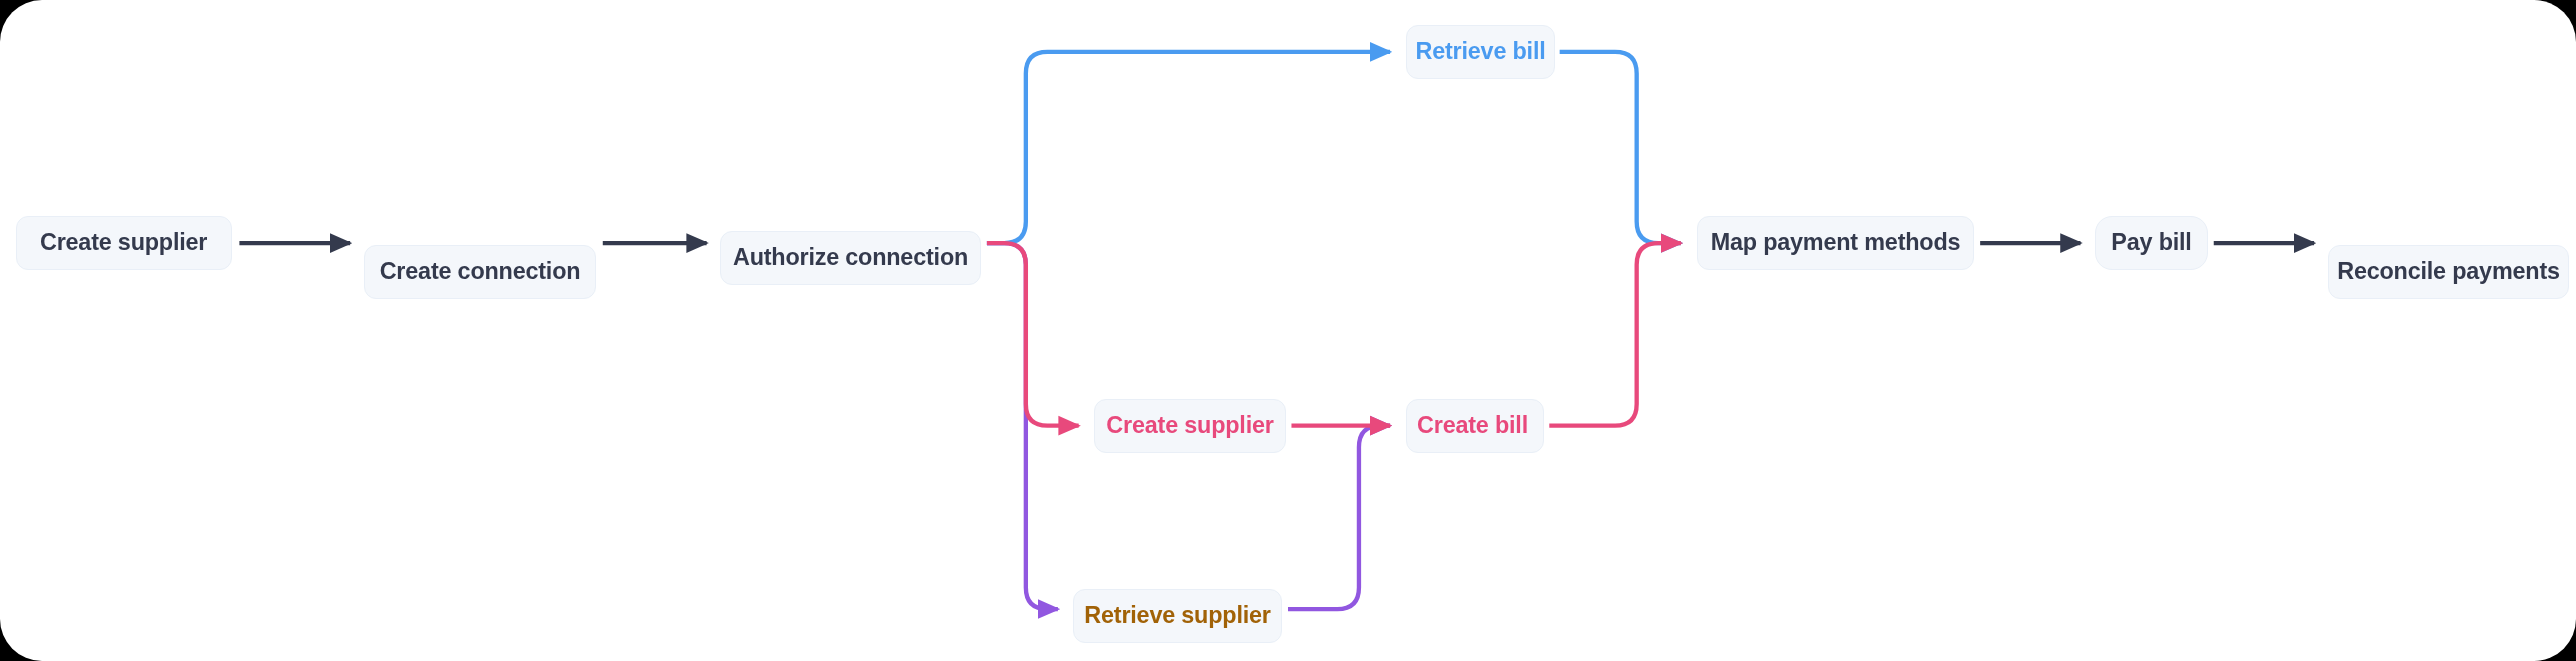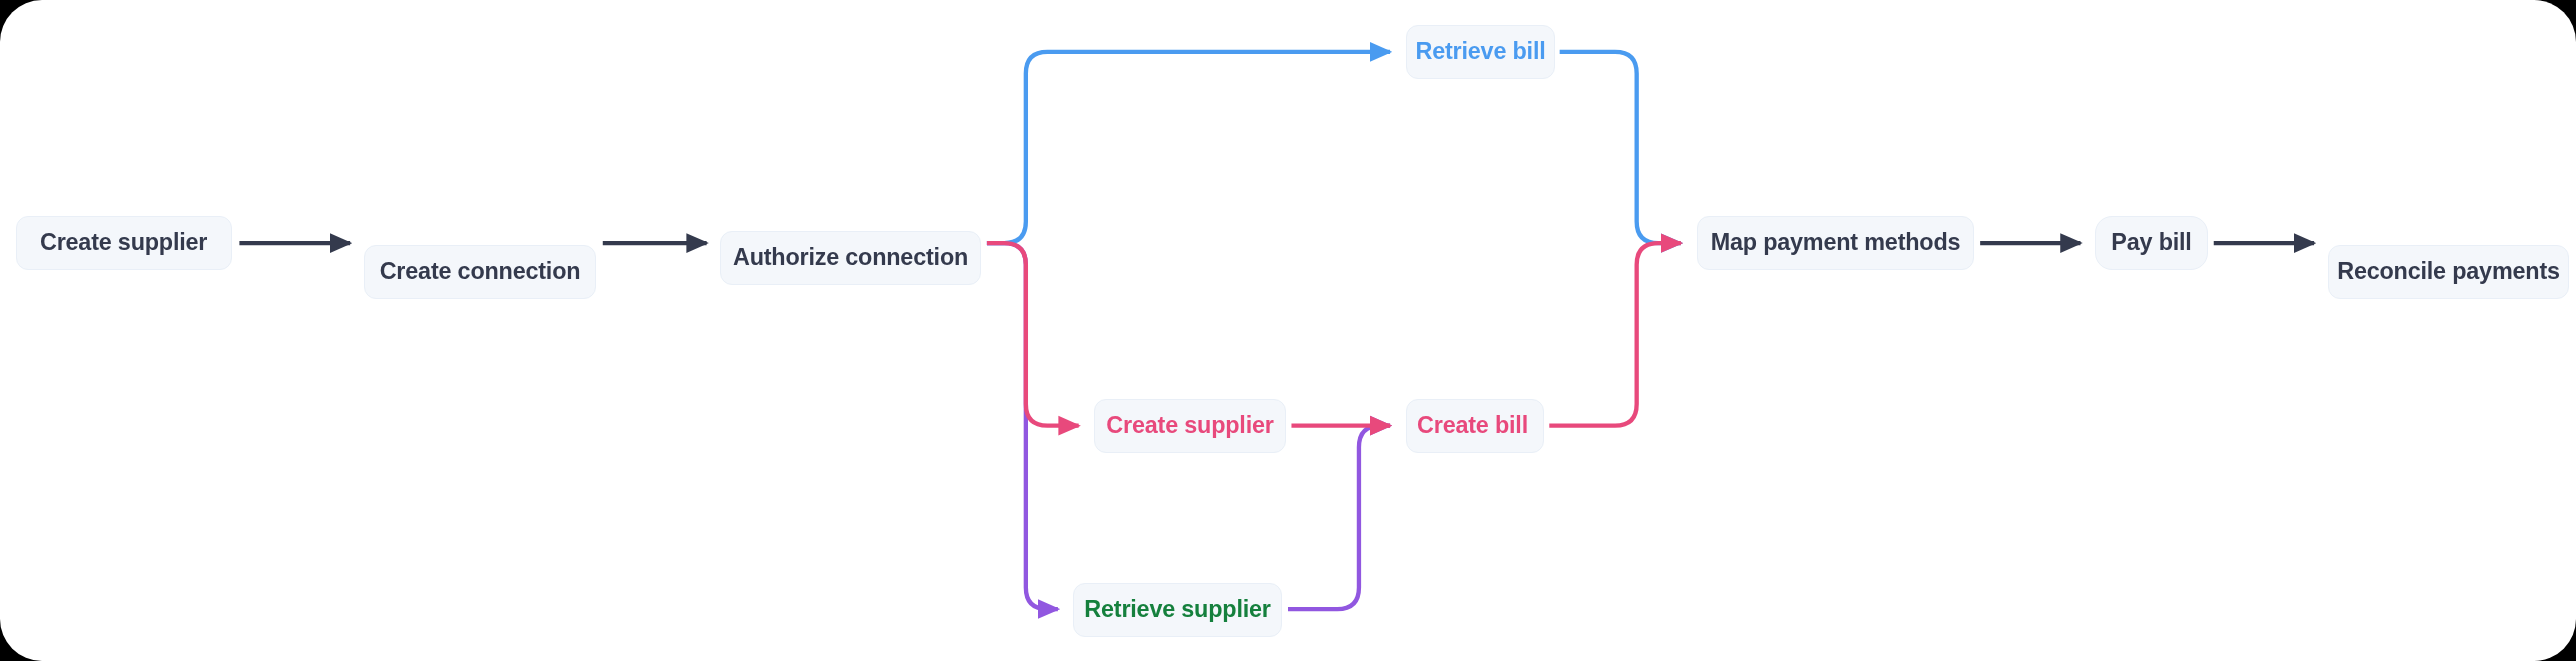--- a/index.html
+++ b/index.html
@@ -46,21 +46,21 @@
     font-weight: bold;
     letter-spacing: -0.2px;
     color: #343a4d;
   }
   .node-label {
     line-height: 1;
     display: block;
   }
   .n-blue  { color: #4a9bf0; }
   .n-pink  { color: #e8497c; }
-  .n-purple{ color: #15803d; }
+  .n-purple{ color: #a16207; margin-top: 6px; }
 </style>
 </head>
 <body>
 
 <div id="canvas">
 
   <svg id="edges" viewBox="0 0 2976 764" width="2576" height="661" xmlns="http://www.w3.org/2000/svg">
     <defs>
       <marker id="ah-dark" viewBox="0 0 10 10" refX="9" refY="5" markerWidth="5.2" markerHeight="5.2" orient="auto-start-reverse">
         <path d="M 0 0.6 L 10 5 L 0 9.4 z" fill="#343a4d"></path>

